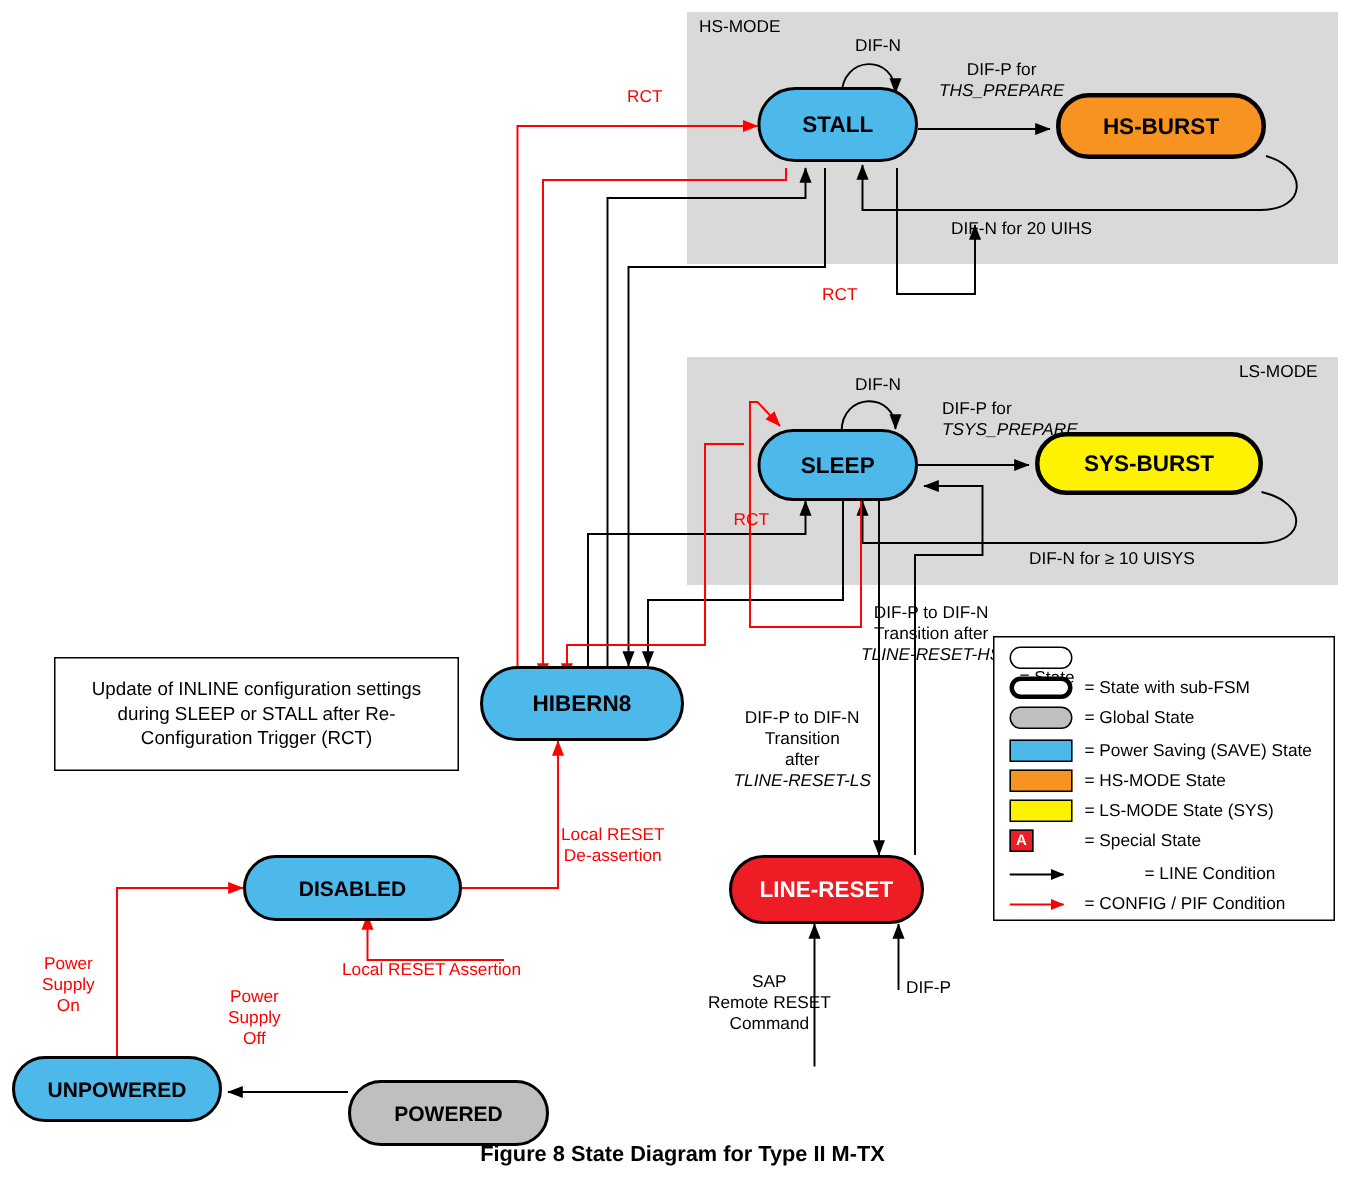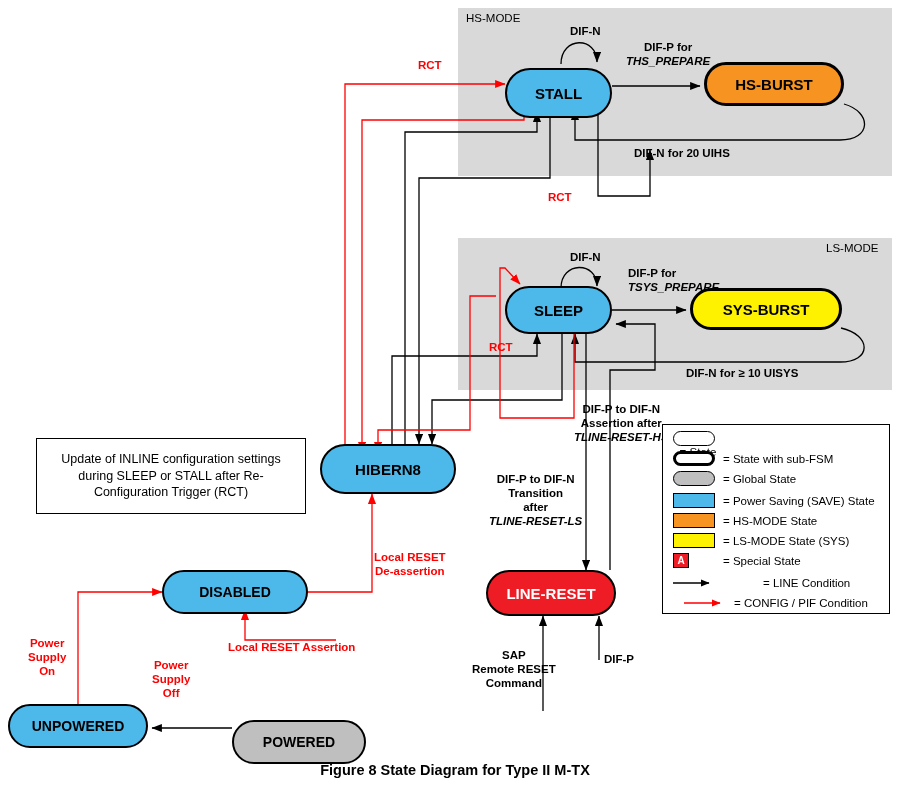--- a/index.html
+++ b/index.html
@@ -27,21 +27,20 @@
   .ls{background:#fff200;}
   .special{background:#ee1c24;color:#ffffff;}
   .global{background:#bfbfbf;margin-top:16px;}
   .lbl{
     position:absolute;
     font-size:11.5px;
     color:#000;
     line-height:1.22;
     z-index:6;
     white-space:nowrap;
-    font-weight:bold;
   }
   .lbl.red{color:#ff0000;}
   .lbl.ctr{text-align:center;}
   .region{
     position:absolute;
     background:#d9d9d9;
     z-index:1;
   }
   .region-label{
     position:absolute;
@@ -166,21 +165,21 @@
       <path d="M 496,296 L 470,296 L 470,430 L 378,430 L 378,452"></path>
 
       <path d="M 308,592 L 372,592 L 372,494"></path>
 
       <path d="M 78,704 L 78,592 L 162,592"></path>
 
       <path d="M 336,640 L 245,640 L 245,610"></path>
     </g>
   </svg>
 
-  <div class="node stadium save" style="left:505px;top:68px;width:107px;height:50px;font-size:15px;">
+  <div class="node stadium save" style="left:505px;top:58px;width:107px;height:50px;font-size:15px;">
     <span>STALL</span>
   </div>
 
   <div class="node stadium hs" style="left:704px;top:62px;width:140px;height:44px;border-width:3px;font-size:15px;">
     <span>HS-BURST</span>
   </div>
 
   <div class="node stadium save" style="left:505px;top:286px;width:107px;height:48px;font-size:15px;">
     <span>SLEEP</span>
   </div>
@@ -230,21 +229,21 @@
 
   <div class="lbl" style="left:628px;top:266px;">
     <span>DIF-P for</span><br>
     <span class="ital">TSYS_PREPARE</span>
   </div>
 
   <div class="lbl" style="left:686px;top:366px;">DIF-N for ≥ 10 UISYS</div>
 
   <div class="lbl ctr" style="left:574px;top:402px;">
     <span>DIF-P to DIF-N</span><br>
-    <span>Assertion after</span><br>
+    <span>Transition after</span><br>
     <span class="ital">TLINE-RESET-HS</span>
   </div>
 
   <div class="lbl ctr" style="left:489px;top:472px;">
     <span>DIF-P to DIF-N</span><br>
     <span>Transition</span><br>
     <span>after</span><br>
     <span class="ital">TLINE-RESET-LS</span>
   </div>
 
@@ -314,21 +313,21 @@
           <defs>
               <marker id="lg1" markerWidth="8" markerHeight="8" refX="6.5" refY="2.8" orient="auto">
             <path d="M0,0 L7,2.8 L0,5.6 z" fill="#000"></path>
               </marker>
             </defs>
           <line x1="0" y1="8" x2="36" y2="8" stroke="#000" stroke-width="1.3" marker-end="url(#lg1)"></line>
         </svg>
       </span>
       <span>= LINE Condition</span>
     </div>
-    <div class="legend-row" style="left:21px;top:170px;text-align:right;">
+    <div class="legend-row" style="left:10px;top:170px;text-align:right;">
       <span class="sw-config">
         <svg width="42" height="15">
           <defs>
               <marker id="lg2" markerWidth="8" markerHeight="8" refX="6.5" refY="2.8" orient="auto">
             <path d="M0,0 L7,2.8 L0,5.6 z" fill="#ff0000"></path>
               </marker>
             </defs>
           <line x1="0" y1="8" x2="36" y2="8" stroke="#ff0000" stroke-width="1.3" marker-end="url(#lg2)"></line>
         </svg>
       </span>

